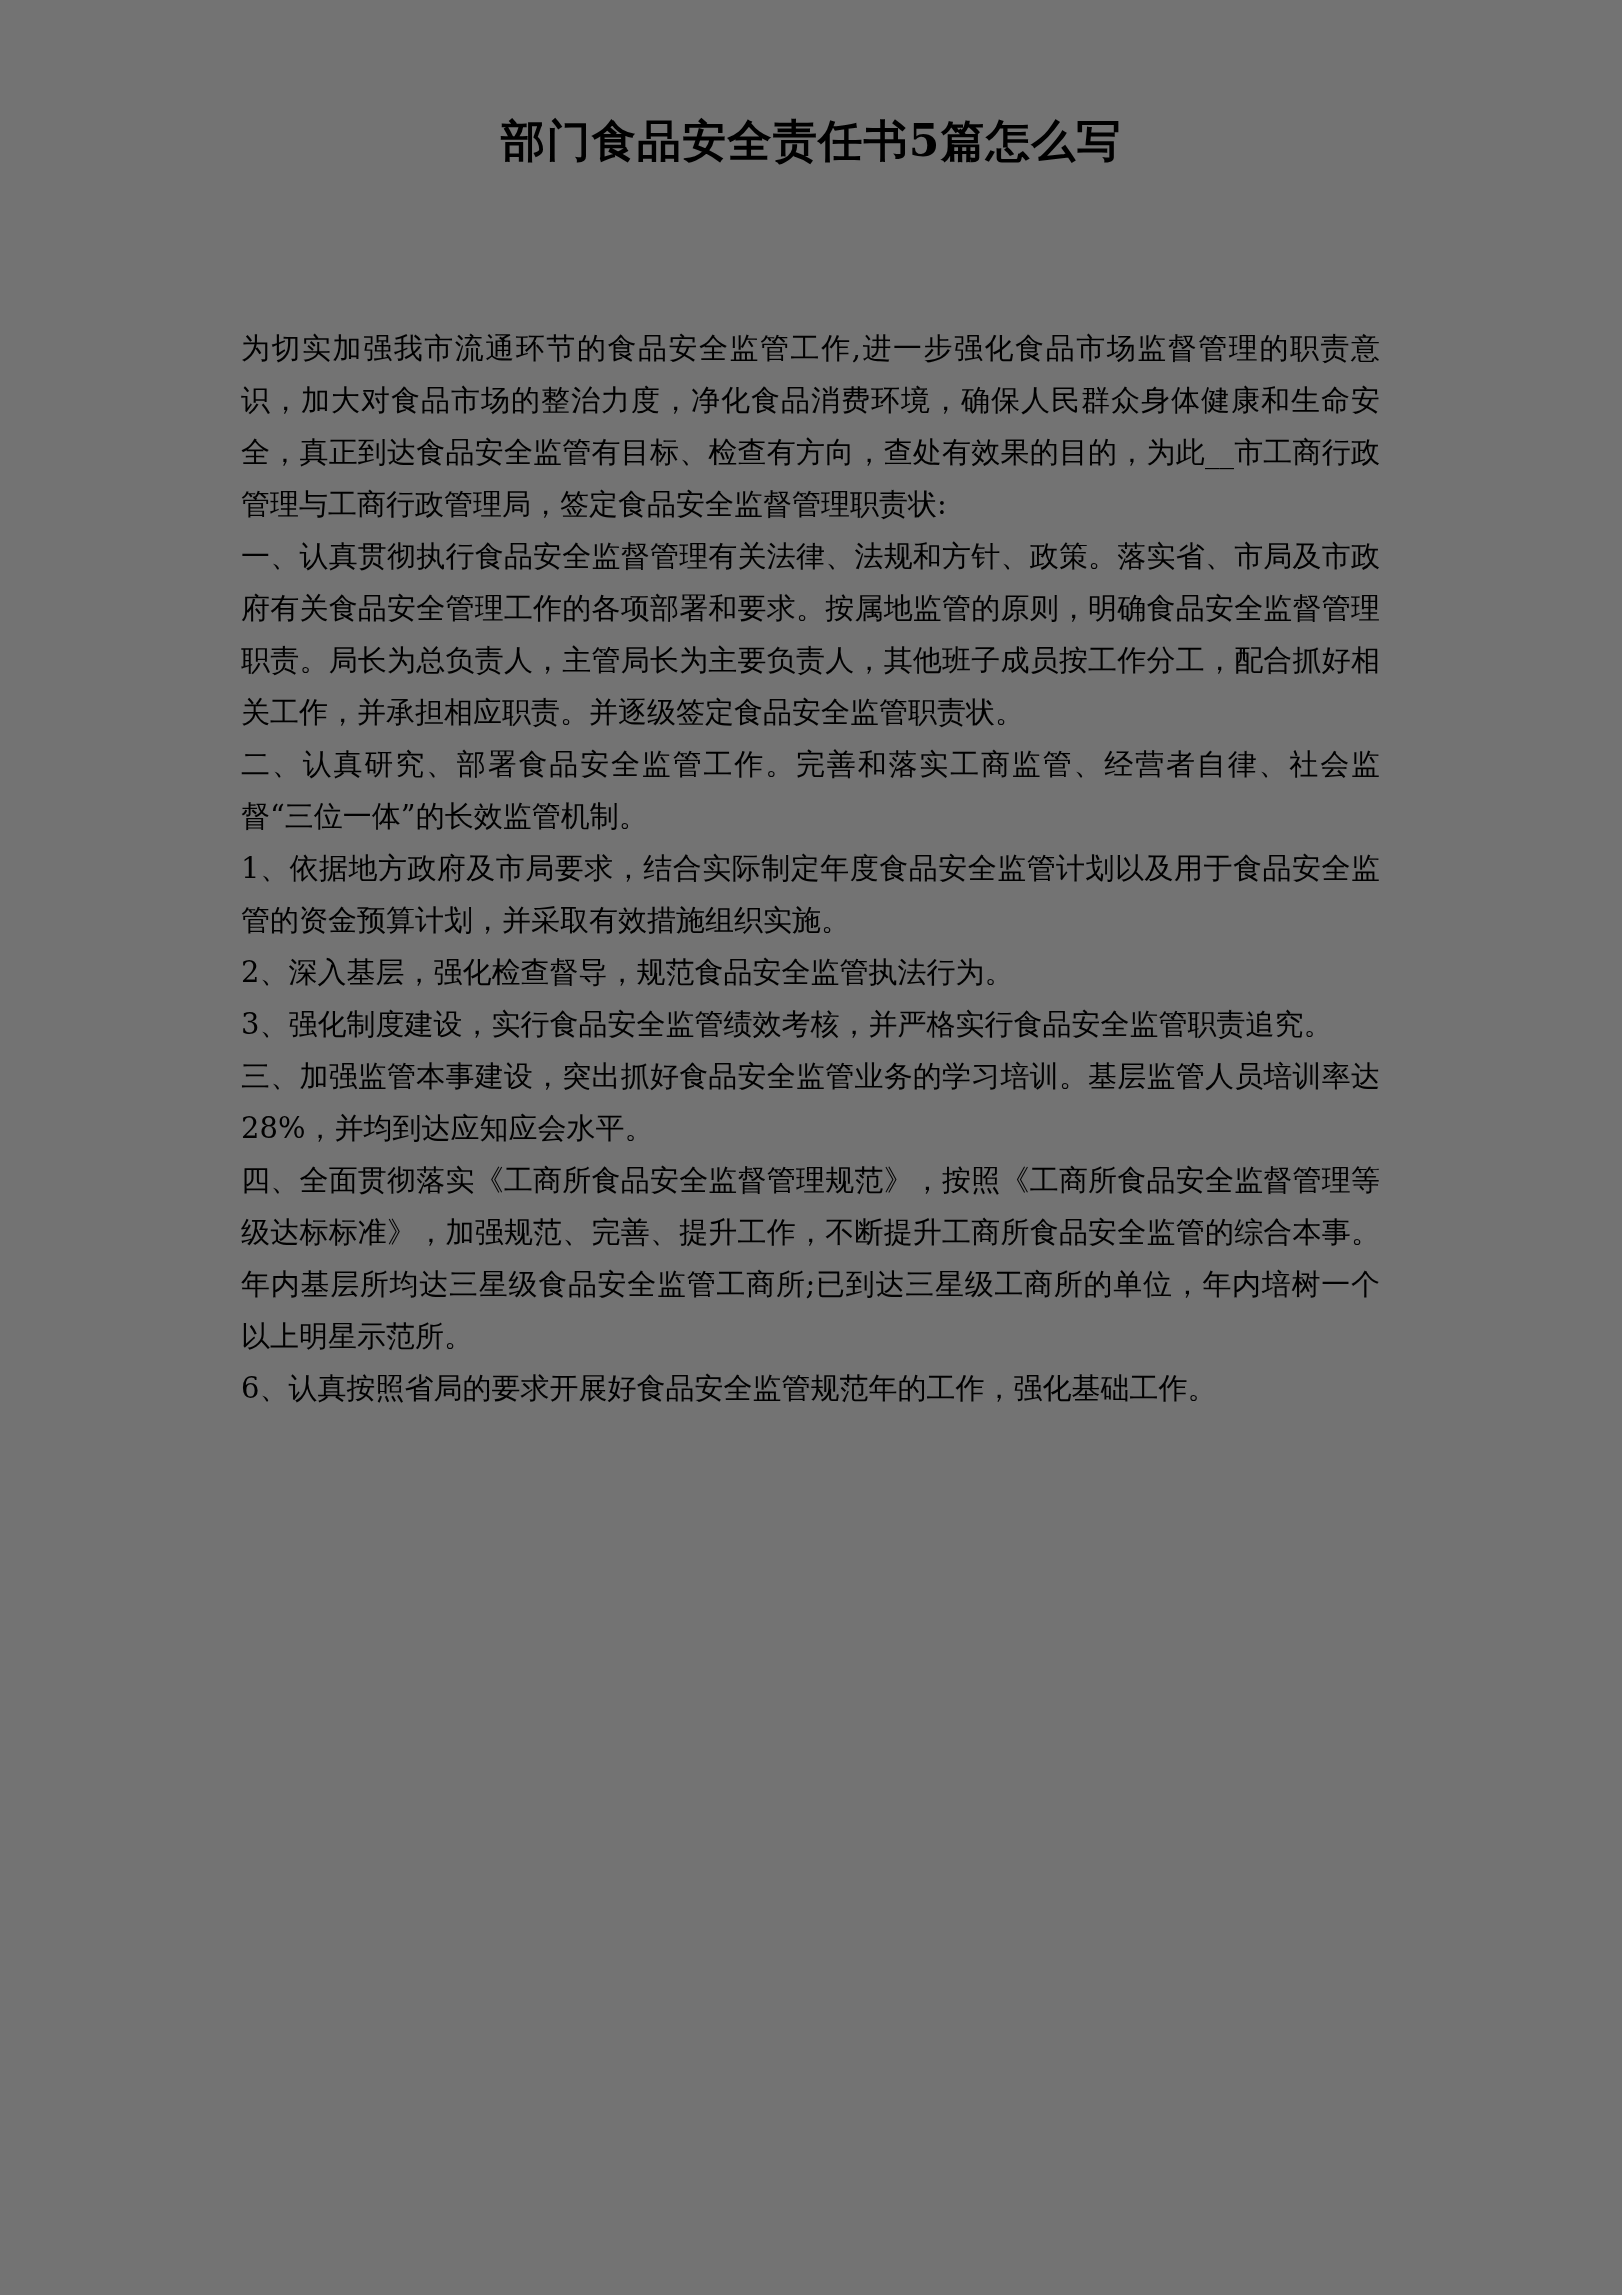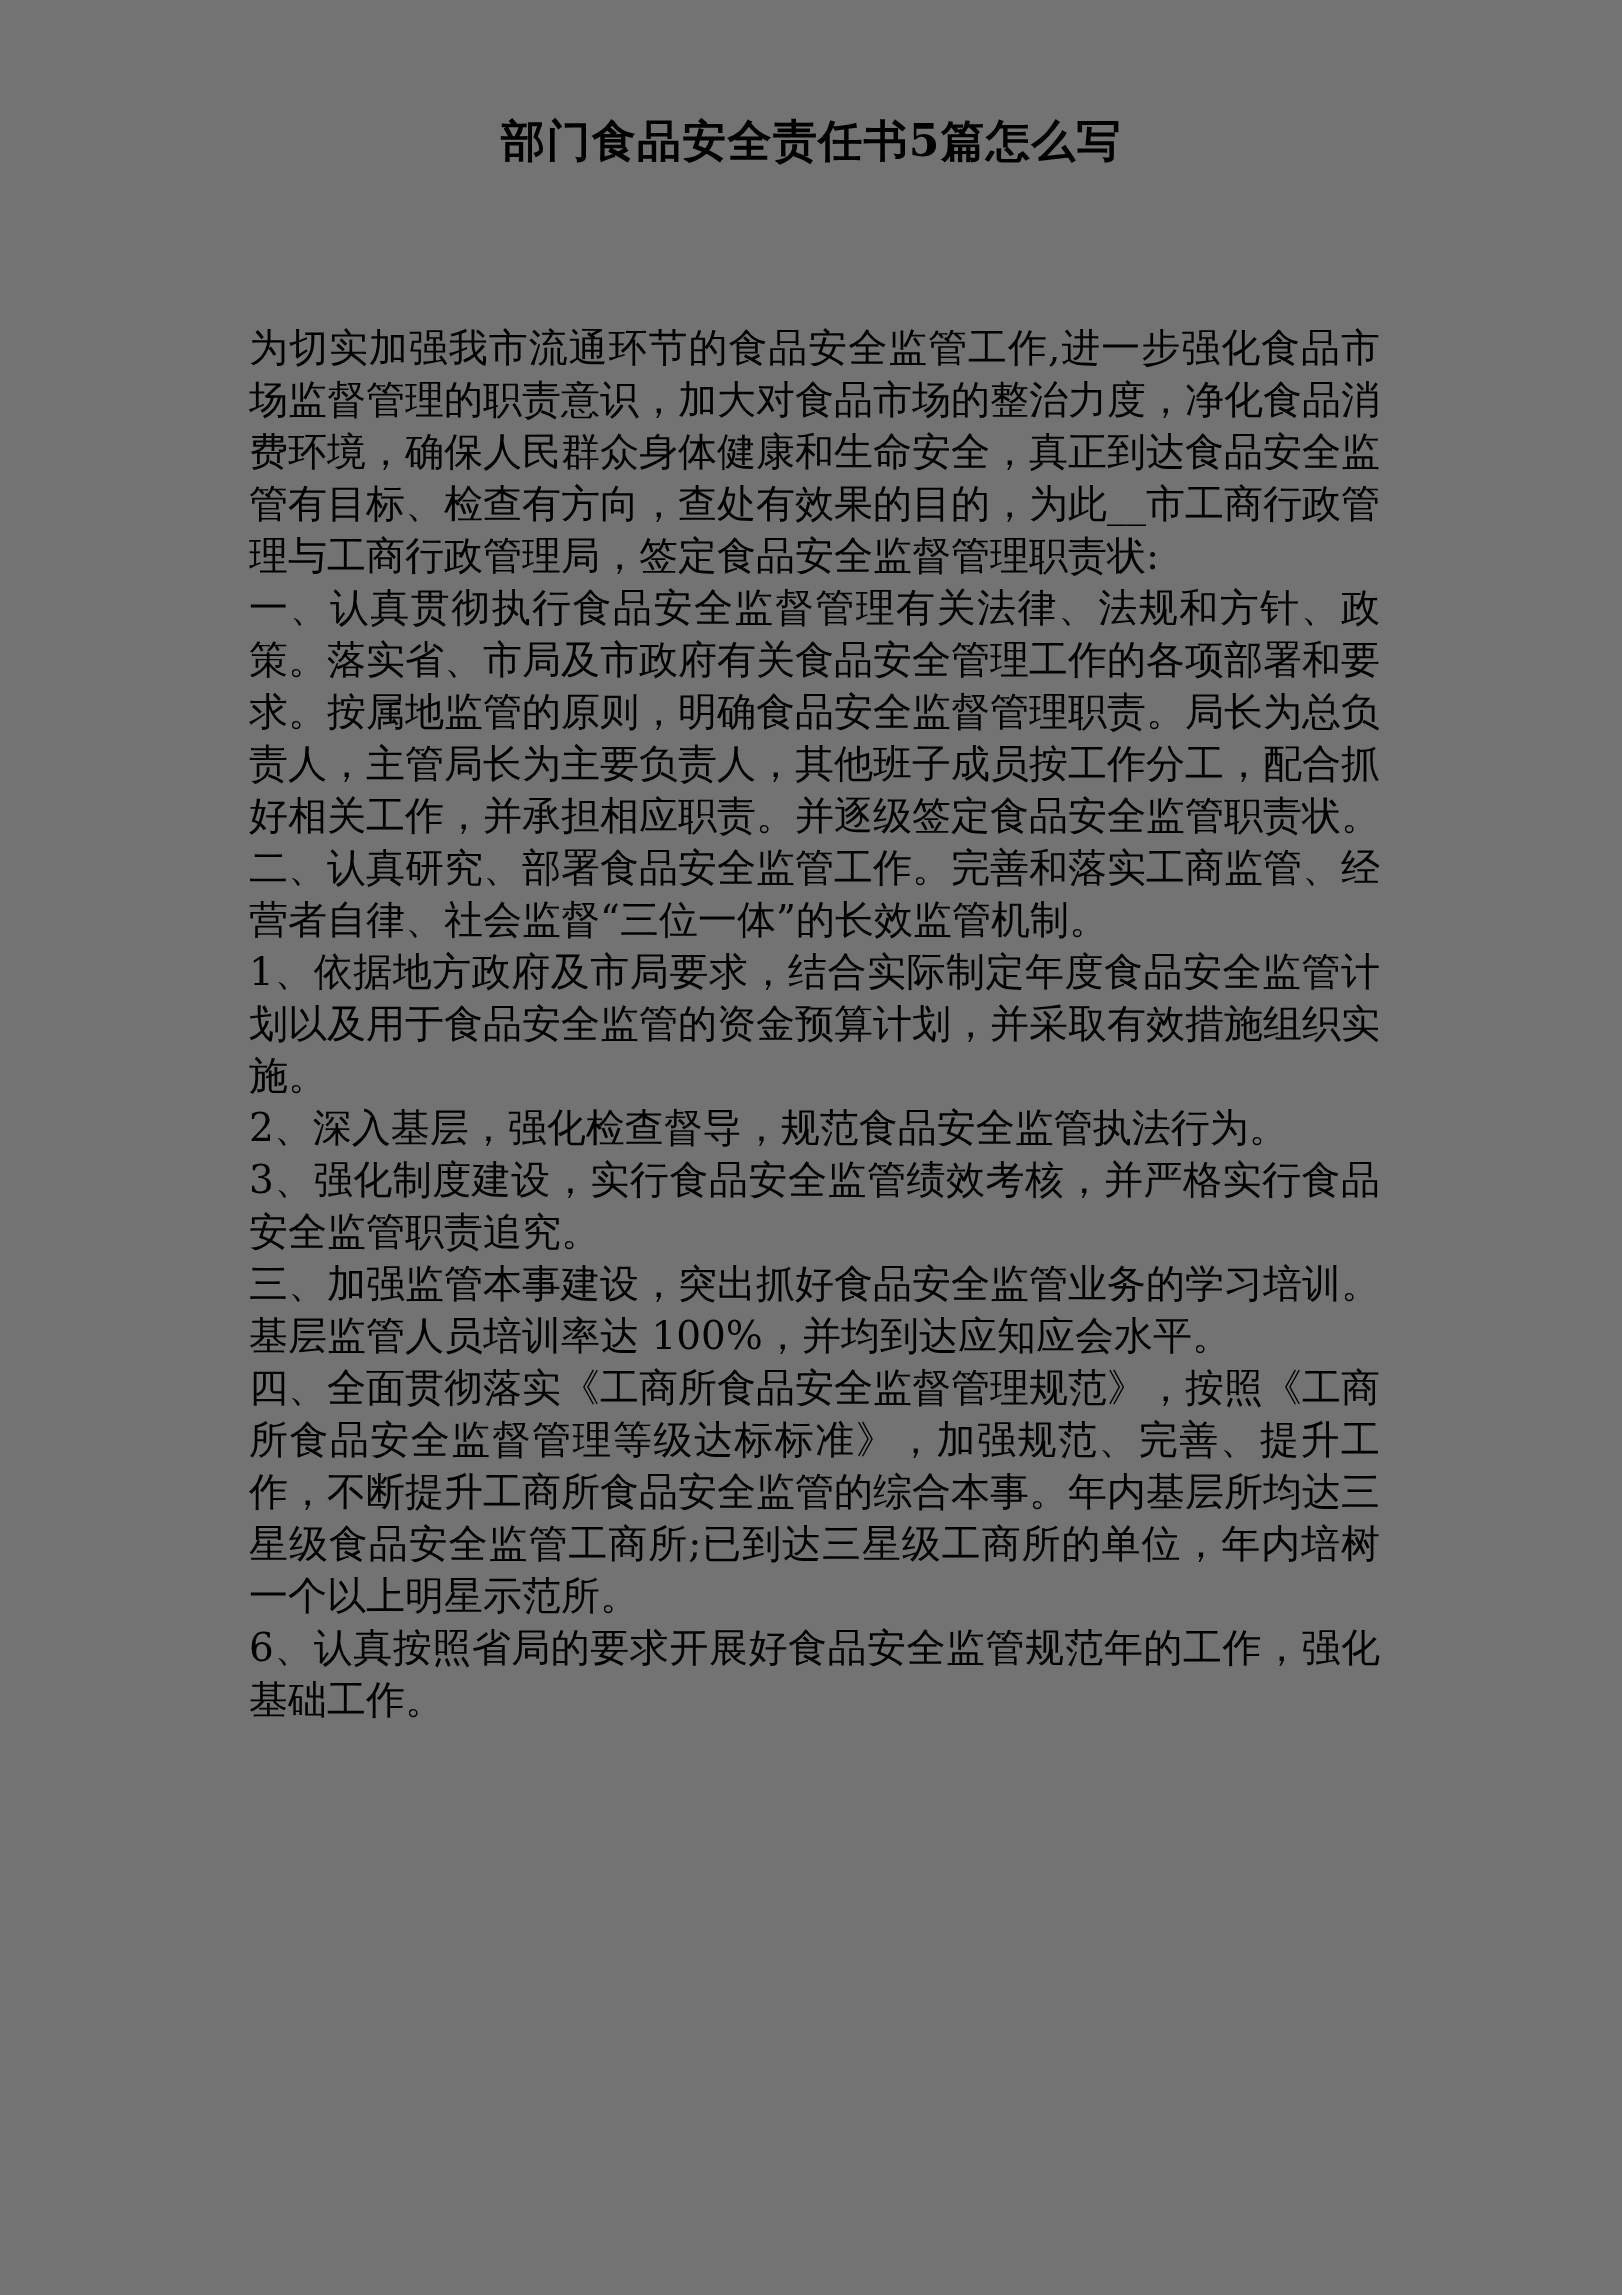--- a/index.html
+++ b/index.html
@@ -34,44 +34,44 @@
     line-height: 1.25;
     font-family: "DejaVu Serif", "Liberation Serif", serif;
   }
   .body-block {
     position: absolute;
     top: 322px;
     left: 241px;
     width: 1139px;
   }
   .para {
-    font-size: 39px;
+    font-size: 29px;
     line-height: 52px;
     text-align: justify;
     text-justify: inter-character;
     text-align-last: left;
-    margin: 0 0 0 8px;
+    margin: 0 0 0 0;
     letter-spacing: 0px;
     word-break: break-all;
     font-family: "DejaVu Serif", "Liberation Serif", serif;
   }
 </style>
 </head>
 <body>
 
 <div class="page">
 
   <h1 class="doc-title">部门食品安全责任书5篇怎么写</h1>
 
   <div class="body-block">
     <p class="para">为切实加强我市流通环节的食品安全监管工作,进一步强化食品市场监督管理的职责意识，加大对食品市场的整治力度，净化食品消费环境，确保人民群众身体健康和生命安全，真正到达食品安全监管有目标、检查有方向，查处有效果的目的，为此__市工商行政管理与工商行政管理局，签定食品安全监督管理职责状:</p>
     <p class="para">一、认真贯彻执行食品安全监督管理有关法律、法规和方针、政策。落实省、市局及市政府有关食品安全管理工作的各项部署和要求。按属地监管的原则，明确食品安全监督管理职责。局长为总负责人，主管局长为主要负责人，其他班子成员按工作分工，配合抓好相关工作，并承担相应职责。并逐级签定食品安全监管职责状。</p>
     <p class="para">二、认真研究、部署食品安全监管工作。完善和落实工商监管、经营者自律、社会监督“三位一体”的长效监管机制。</p>
     <p class="para">1、依据地方政府及市局要求，结合实际制定年度食品安全监管计划以及用于食品安全监管的资金预算计划，并采取有效措施组织实施。</p>
     <p class="para">2、深入基层，强化检查督导，规范食品安全监管执法行为。</p>
     <p class="para">3、强化制度建设，实行食品安全监管绩效考核，并严格实行食品安全监管职责追究。</p>
-    <p class="para">三、加强监管本事建设，突出抓好食品安全监管业务的学习培训。基层监管人员培训率达 100%，并均到达应知应会水平。</p>
+    <p class="para">三、加强监管本事建设，突出抓好食品安全监管业务的学习培训。基层监管人员培训率达 28%，并均到达应知应会水平。</p>
     <p class="para">四、全面贯彻落实《工商所食品安全监督管理规范》，按照《工商所食品安全监督管理等级达标标准》，加强规范、完善、提升工作，不断提升工商所食品安全监管的综合本事。年内基层所均达三星级食品安全监管工商所;已到达三星级工商所的单位，年内培树一个以上明星示范所。</p>
     <p class="para">6、认真按照省局的要求开展好食品安全监管规范年的工作，强化基础工作。</p>
   </div>
 
 </div>
 
 
 </body></html>

